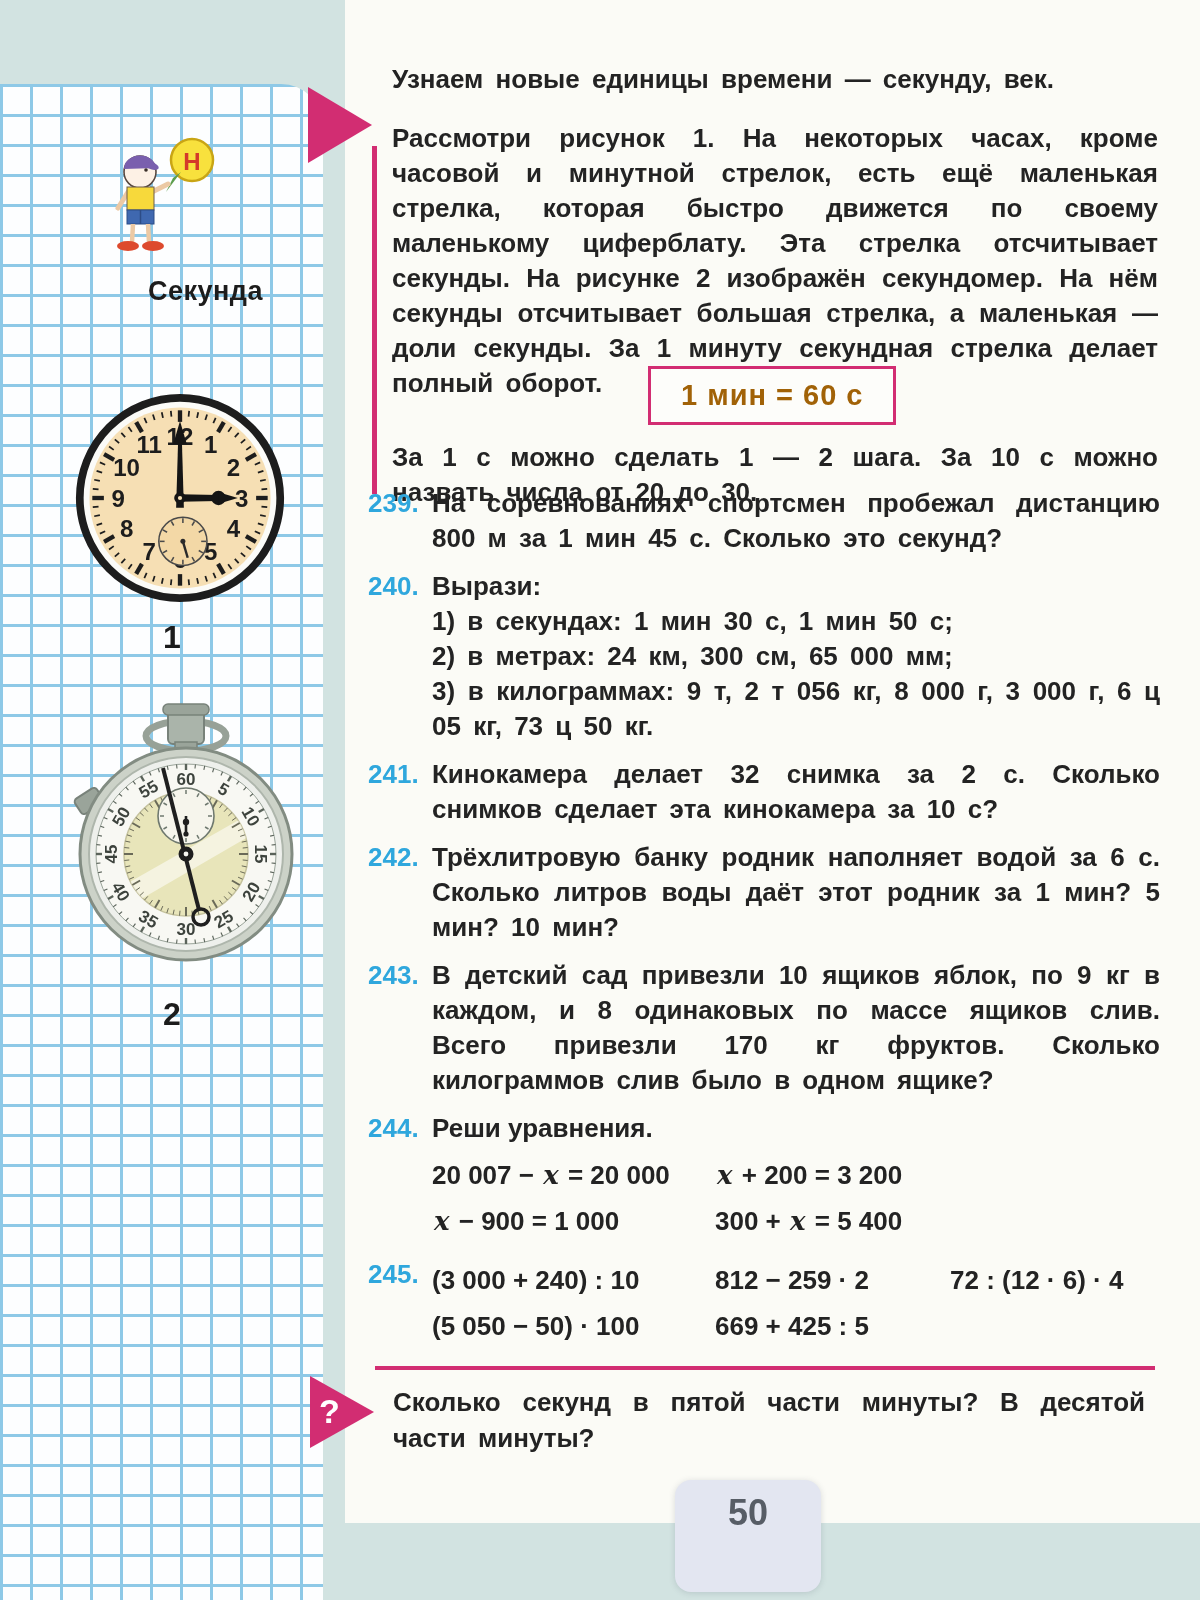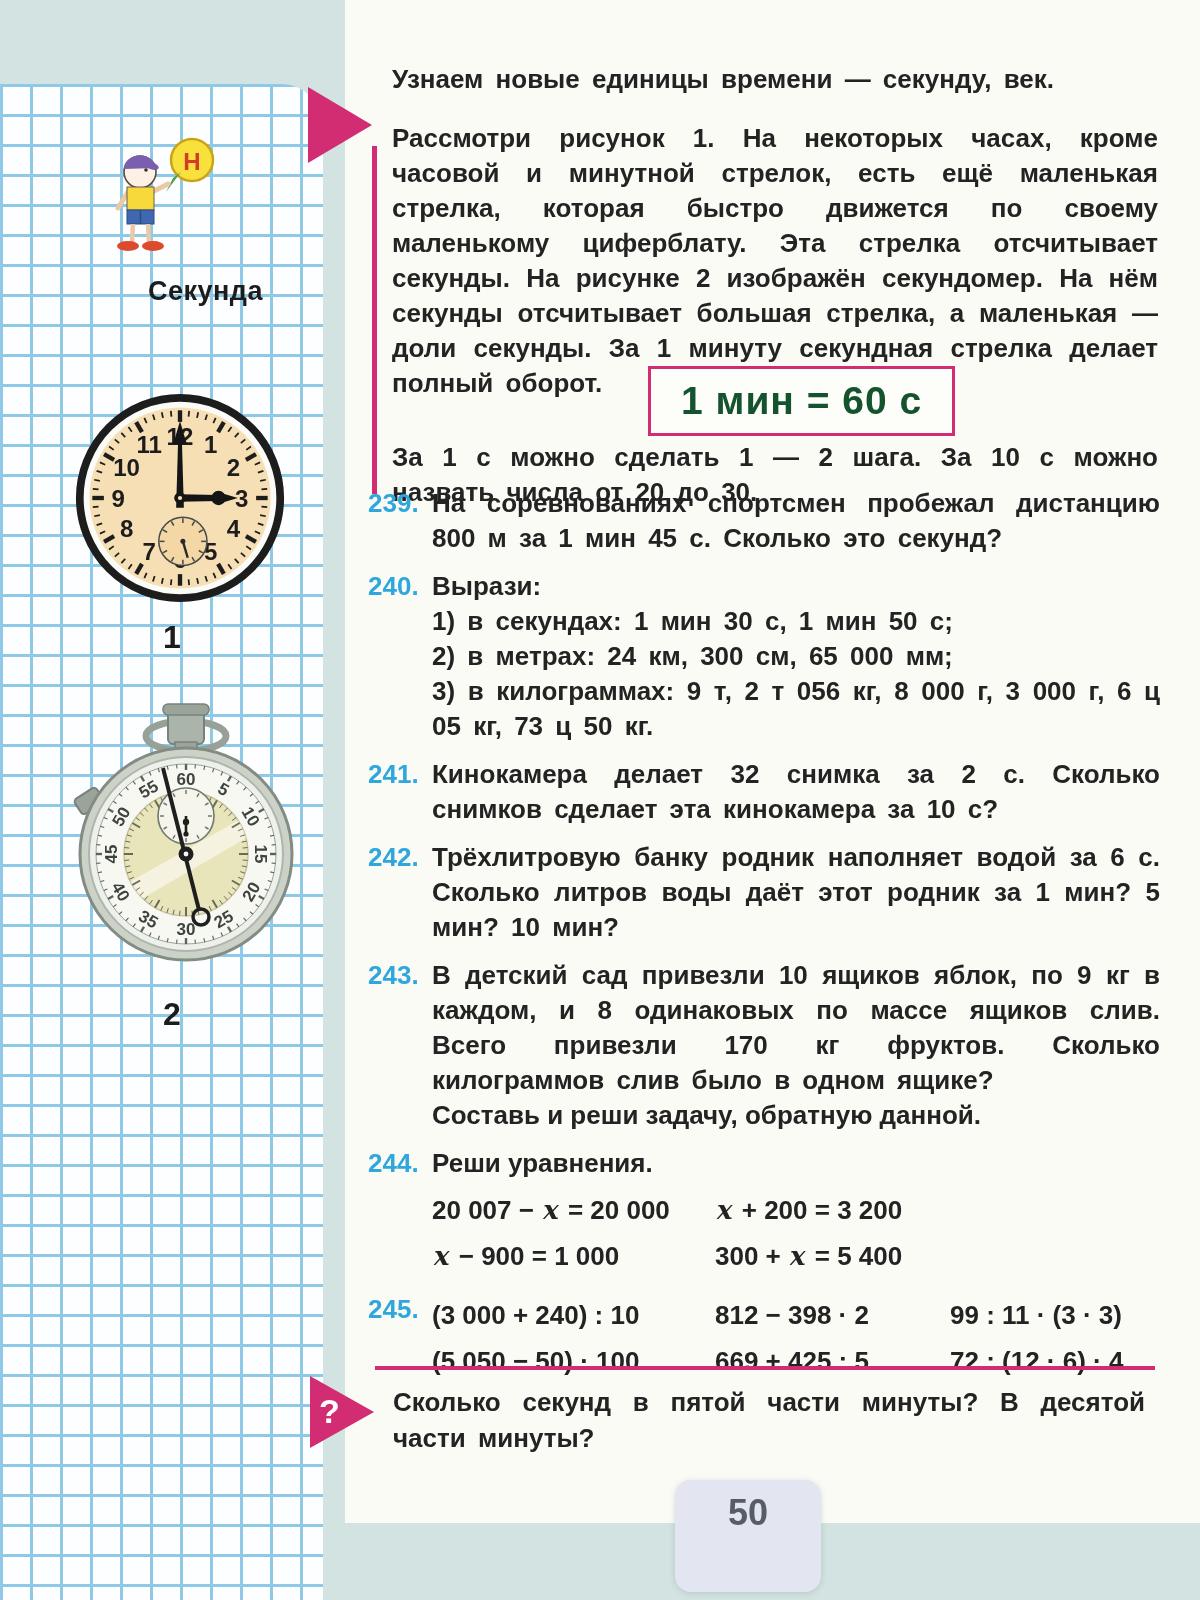--- a/index.html
+++ b/index.html
@@ -48,21 +48,21 @@
   }
   .v-rule{position:absolute;left:27px;top:146px;width:5px;height:348px;background:#d22d72;}
 
   .text-block{position:absolute;left:47px;width:766px;color:#232323;}
   .jtext{text-align:justify;word-spacing:5px;}
   .intro{top:62px;font-size:26px;line-height:35px;font-weight:bold;}
   .intro .lead{margin-bottom:24px;}
   .formula-box{
     position:absolute;left:303px;top:366px;
     border:3px solid #d22d72;background:#fdfdfa;
-    padding:10px 30px;font-size:39px;font-weight:bold;color:#14532d;
+    padding:10px 30px;font-size:29px;font-weight:bold;color:#a16207;
     white-space:nowrap;letter-spacing:1px;
   }
   .after-formula{top:440px;font-size:26px;line-height:35px;font-weight:bold;}
 
   .problems{position:absolute;left:23px;top:486px;width:792px;}
   .problem{display:flex;margin-bottom:13px;}
   .pnum{
     flex:none;width:64px;font-size:26px;line-height:35px;
     font-weight:bold;color:#2fa7dd;
   }
@@ -462,21 +462,20 @@
 
     <div class="problem">
       <div class="pnum">242.</div>
       <div class="pbody jtext">Трёхлитровую банку родник наполняет водой за 6 с. Сколько литров воды даёт этот родник за 1 мин? 5 мин? 10 мин?</div>
     </div>
 
     <div class="problem">
       <div class="pnum">243.</div>
       <div class="pbody">
         <div class="jtext">В детский сад привезли 10 ящиков яблок, по 9 кг в каждом, и 8 одинаковых по массе ящиков слив. Всего привезли 170 кг фруктов. Сколько килограммов слив было в одном ящике?</div>
-        <div>Составь и реши задачу, обратную данной.</div>
       </div>
     </div>
 
     <div class="problem">
       <div class="pnum">244.</div>
       <div class="pbody">
         <div>Реши уравнения.</div>
         <div class="eqrow">
           <div class="eqcol1">
             <div class="eqline mathx">20 007 − <i class="vx">x</i> = 20 000</div>
@@ -492,25 +491,24 @@
 
     <div class="problem">
       <div class="pnum">245.</div>
       <div class="pbody">
         <div class="eqrow" style="margin-top:0;">
           <div class="eqcol1">
             <div class="eqline">(3 000 + 240) : 10</div>
             <div class="eqline">(5 050 − 50) · 100</div>
           </div>
           <div class="eqcol2">
-            <div class="eqline">812 − 398 · 2</div>
+            <div class="eqline">812 − 259 · 2</div>
             <div class="eqline">669 + 425 : 5</div>
           </div>
           <div>
-            <div class="eqline">99 : 11 · (3 · 3)</div>
             <div class="eqline">72 : (12 · 6) · 4</div>
           </div>
         </div>
       </div>
     </div>
   </div>
 
   <div class="question-section">
     <div class="q-line"></div>
     <div class="q-arrow">

